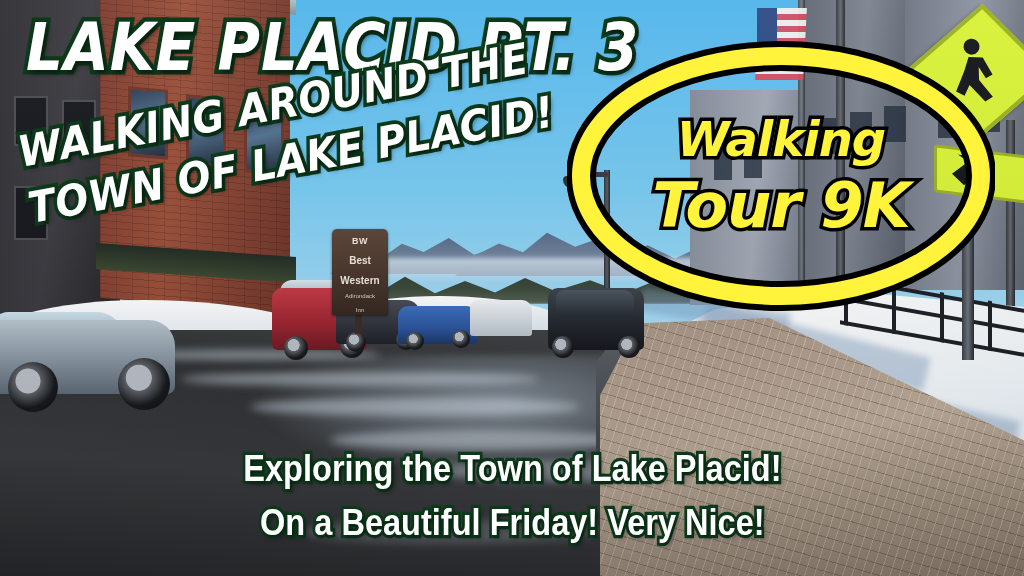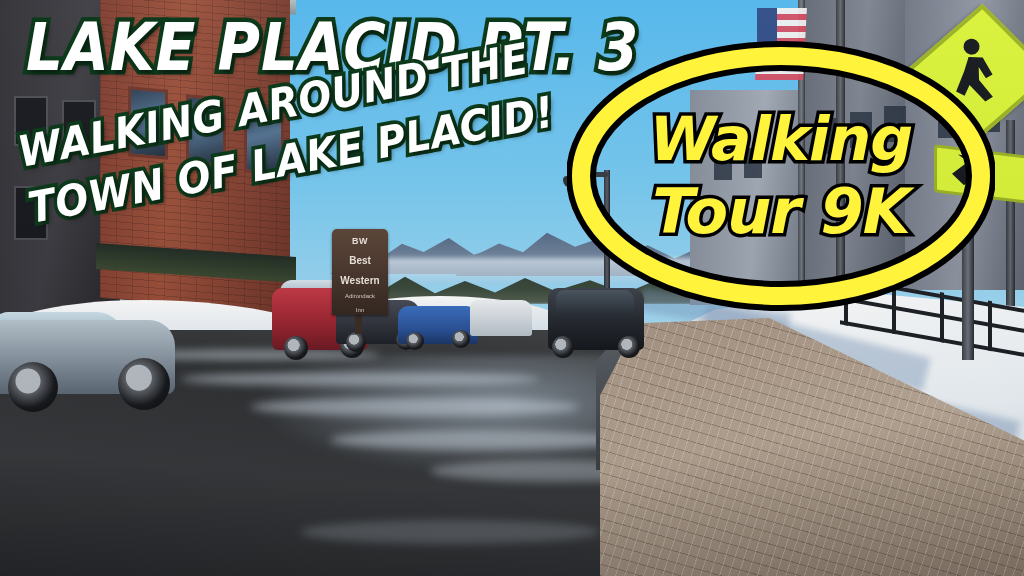--- a/index.html
+++ b/index.html
@@ -368,21 +368,21 @@
     display: flex; flex-direction: column;
     align-items: center; justify-content: center;
     color: #fff33b;
     font-family: "DejaVu Sans", sans-serif;
     font-weight: bold;
     font-style: italic;
     -webkit-text-stroke: 7px #000000;
     paint-order: stroke fill;
     line-height: 1.0;
   }
-  .badge-l1 { font-size: 60px; letter-spacing: -1px; }
+  .badge-l1 { font-size: 48px; letter-spacing: -1px; }
   .badge-l2 { font-size: 62px; letter-spacing: -1px; margin-top: 12px; }
 </style>
 </head>
 <body>
 
 <div id="stage">
 
   <div class="photo">
 
     <div class="sky"></div>
@@ -532,14 +532,18 @@
     <svg viewBox="0 0 428 270">
       <ellipse cx="214" cy="135" rx="200" ry="120" fill="none" stroke="#000000" stroke-width="30"></ellipse>
       <ellipse cx="214" cy="135" rx="200" ry="120" fill="none" stroke="#fff33b" stroke-width="18"></ellipse>
     </svg>
     <div class="badge-text">
       <span class="badge-l1">Walking</span>
       <span class="badge-l2">Tour 9K</span>
     </div>
   </div>
 
+  <div class="btm-wrap">
+    <div><span class="btm-line">Exploring the Town of Lake Placid!</span></div>
+    <div><span class="btm-line btm-line2">On a Beautiful Friday! Very Nice!</span></div>
+  </div>
 
 </div>
 
 </body></html>

